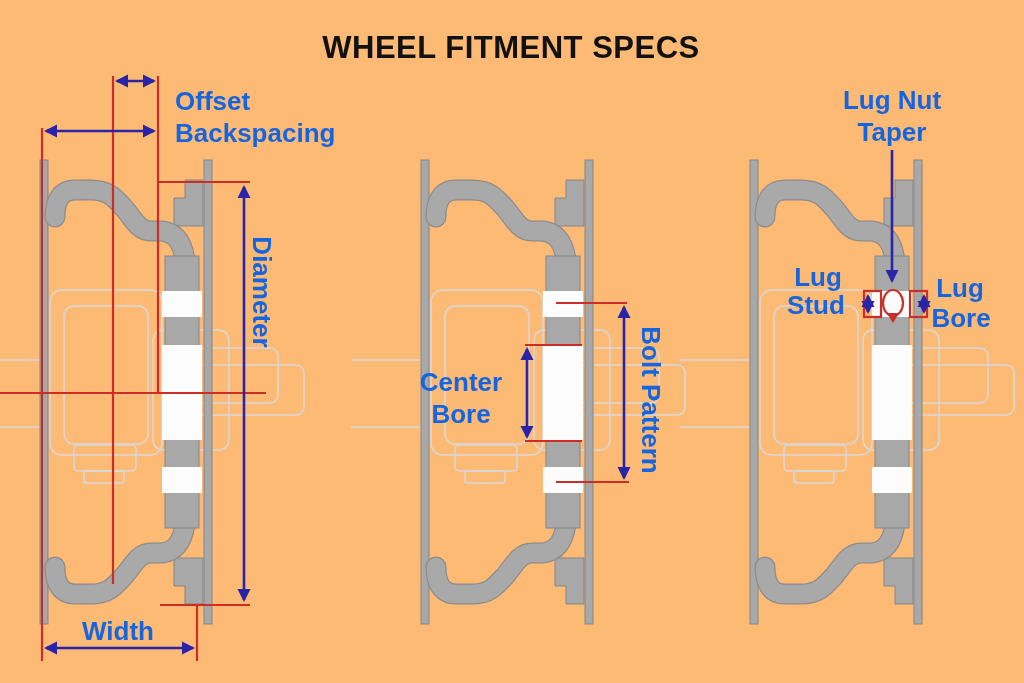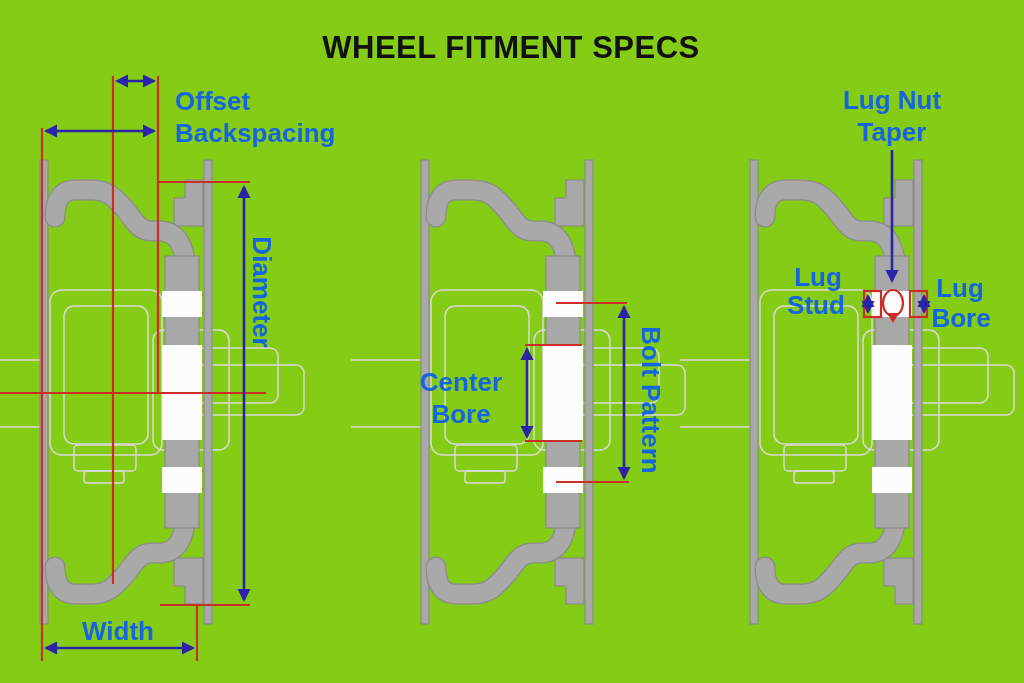--- a/index.html
+++ b/index.html
@@ -1,16 +1,16 @@
 <!DOCTYPE html>
 <html><head>
 <meta charset="utf-8">
 <style>
   html,body{margin:0;padding:0;background:#fcfcfc;}
-  .stage{position:relative;width:1024px;height:683px;background:#84cc16;overflow:hidden;
+  .stage{position:relative;width:1024px;height:683px;background:#fdba74;overflow:hidden;
          font-family:"Liberation Sans","DejaVu Sans",sans-serif;}
   svg text{font-family:"Liberation Sans","DejaVu Sans",sans-serif;}
   .title-text{font-size:31px;font-weight:bold;letter-spacing:.5px;fill:#111;}
   .lbl{font-size:26px;font-weight:bold;}
   .metal{fill:#a8a8a8;stroke:#858585;stroke-width:1;}
   .hole{fill:#fcfcfc;stroke:none;}
   .band-back{fill:none;stroke:#8c8c8c;stroke-width:21;stroke-linecap:round;stroke-linejoin:round;}
   .band-front{fill:none;stroke:#a9a9a9;stroke-width:18.5;stroke-linecap:round;stroke-linejoin:round;}
   .ghost{fill:none;stroke:#d9d9d9;stroke-width:1.5;}
   .redln{stroke-width:2.2;fill:none;}

